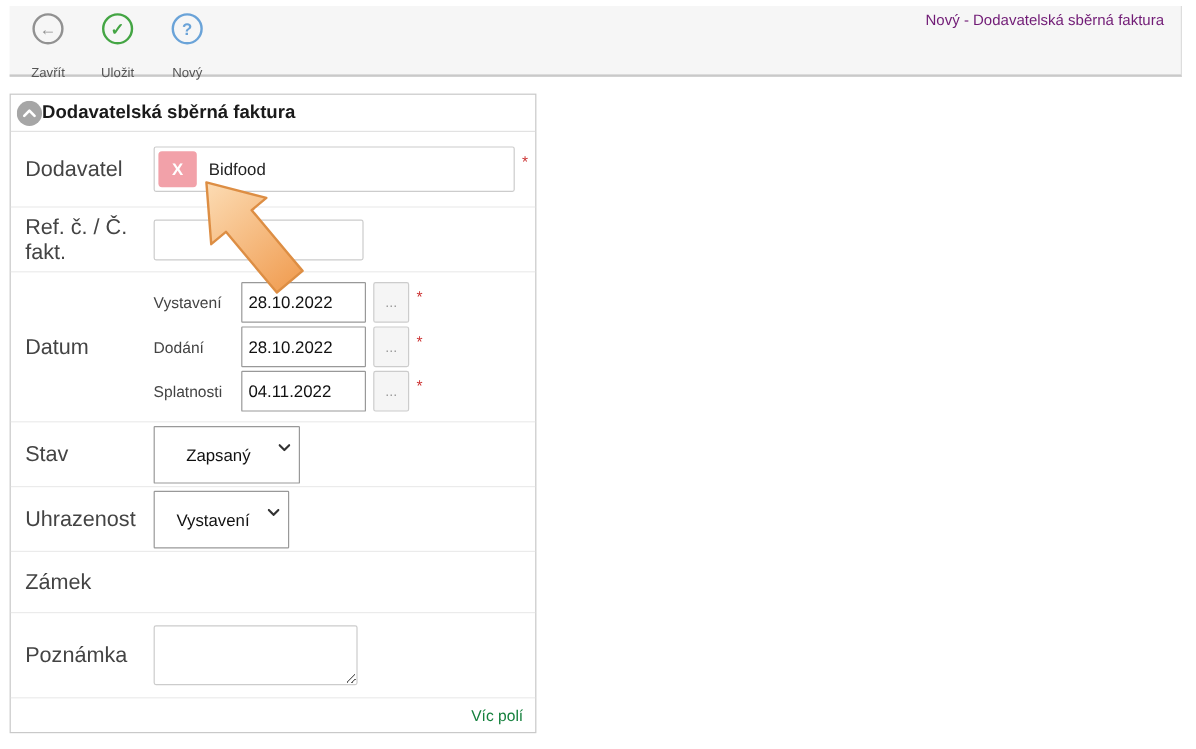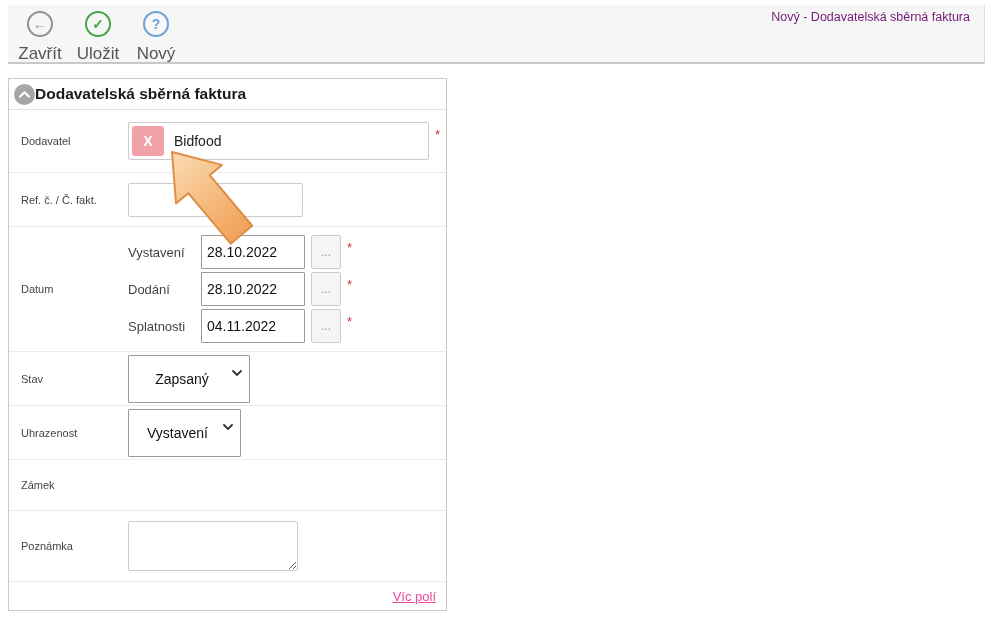--- a/index.html
+++ b/index.html
@@ -7,36 +7,36 @@
     font-family:"Liberation Sans", sans-serif; color:#444; }
 
   
   .toolbar { position:absolute; left:8px; top:5px; width:977px; height:59px;
     background:#f6f6f6; border-bottom:2px solid #c9c9c9; border-right:1px solid #ddd; }
   .toolbar-buttons { position:absolute; left:3px; top:6px; display:flex; }
   .tb-btn { width:58px; display:flex; flex-direction:column; align-items:center; cursor:pointer; }
   .tb-circle { width:26px; height:26px; border-radius:50%; border:2px solid;
     display:flex; align-items:center; justify-content:center;
     font-size:14px; font-weight:bold; background:#f6f6f6; }
-  .tb-label { margin-top:7px; font-size:17px; color:#555; }
+  .tb-label { margin-top:18px; font-size:11px; color:#555; }
   .tb-gray  .tb-circle { border-color:#919191; color:#919191; }
   .tb-green .tb-circle { border-color:#44a544; color:#44a544; }
   .tb-blue  .tb-circle { border-color:#6aa3d8; color:#6aa3d8; }
   .top-title { position:absolute; right:14px; top:5px; font-size:12.5px; color:#701a75; }
 
   
   .panel { position:absolute; left:8px; top:78px; width:439px;
     background:#fff; border:1px solid #c9c9c9; }
   .panel-header { height:31px; display:flex; align-items:center; padding-left:5px;
     border-bottom:1px solid #e2e2e2; }
   .collapse-circle { width:21px; height:21px; flex:0 0 21px; }
   .panel-title { font-size:15.5px; font-weight:bold; color:#1a1a1a; }
 
   .row { display:flex; align-items:center; border-bottom:1px solid #ebebeb; }
-  .row-label { width:119px; flex:0 0 119px; padding-left:12px; font-size:11px; color:#444; }
+  .row-label { width:119px; flex:0 0 119px; padding-left:12px; font-size:18px; color:#444; }
 
   .r-dodavatel { height:63px; }
   .r-ref { height:54px; }
   .r-datum { height:125px; }
   .r-stav { height:54px; }
   .r-uhraz { height:54px; }
   .r-zamek { height:51px; }
   .r-pozn { height:71px; }
   .r-footer { height:28px; border-bottom:none; justify-content:flex-end;
     align-items:center; padding-right:10px; }
@@ -84,21 +84,21 @@
     border-radius:50%; background:linear-gradient(#fff, #f0f0f0); border:1px solid #bbb;
     box-shadow:1px 0 2px rgba(0,0,0,.15); }
   .toggle-text { position:absolute; left:33px; right:0; top:0; bottom:0;
     display:flex; align-items:center; justify-content:center;
     color:#fff; font-weight:bold; font-size:15px; }
 
   textarea.note { width:170px; height:50px; border:1px solid #ccc; border-radius:2px;
     resize:both; font-size:13px; padding:4px 6px; outline:none;
     font-family:"Liberation Sans", sans-serif; }
 
-  .more-link { font-size:13px; color:#ec4899; text-decoration:underline; cursor:pointer; }
+  .more-link { font-size:13px; color:#15803d; cursor:pointer; }
 
   
   .arrow-overlay { position:absolute; left:150px; top:143px; width:120px; height:115px;
     pointer-events:none; z-index:5; }
 </style>
 </head>
 <body>
 
 <div class="toolbar">
   <div class="toolbar-buttons">

